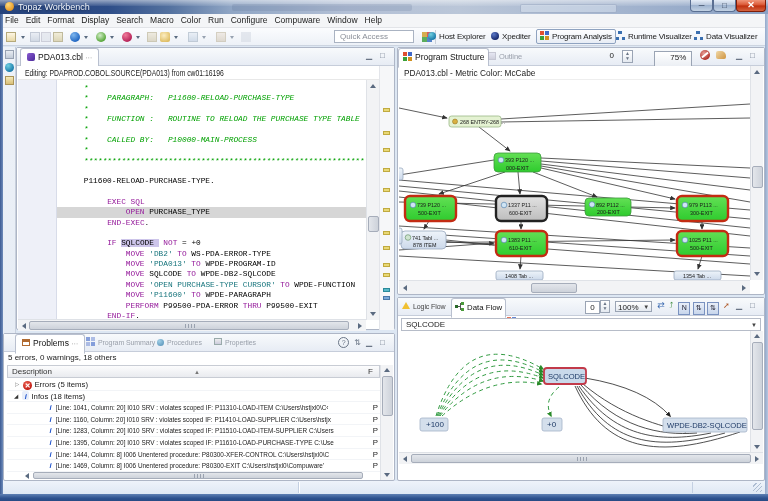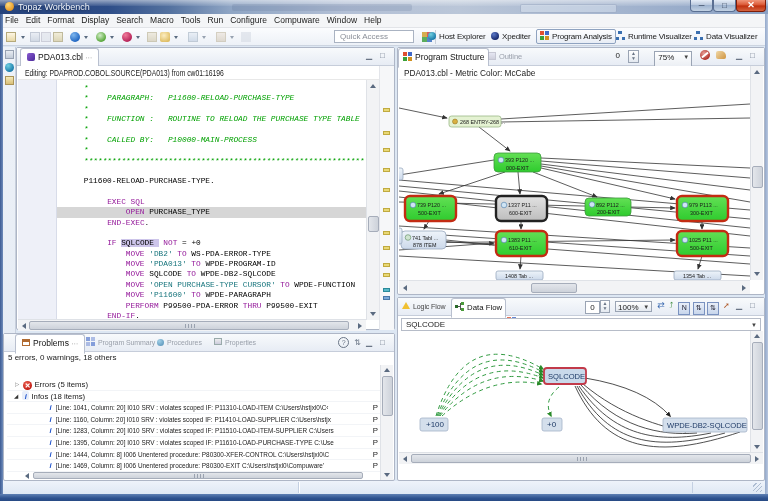--- a/index.html
+++ b/index.html
@@ -92,21 +92,21 @@
     </div>
   <div class="winbtn" style="left:713px;width:23px;">
       <span>□</span>
     </div>
   <div class="winbtn" id="btnclose" style="left:736px;width:30px;">
       <span>✕</span>
     </div>
 </div>
 <div id="inner"></div>
 <div id="menubar">
-    <div class="wrap" style="left:2px;"><span>File</span><span>Edit</span><span>Format</span><span>Display</span><span>Search</span><span>Macro</span><span>Tools</span><span>Run</span><span>Configure</span><span>Compuware</span><span>Window</span><span>Help</span></div>
+    <div class="wrap" style="left:2px;"><span>File</span><span>Edit</span><span>Format</span><span>Display</span><span>Search</span><span>Macro</span><span>Color</span><span>Run</span><span>Configure</span><span>Compuware</span><span>Window</span><span>Help</span></div>
   </div>
 <div id="toolbar">
   <div class="tbi" style="left:3px;background:linear-gradient(180deg,#fdf6e3,#e8d9a8);border:1px solid #b5a97a;box-sizing:border-box;"></div>
     <div class="dd" style="left:18px;"></div>
   <div class="tbi" style="left:27px;background:linear-gradient(180deg,#dfe5ee,#b9c4d4);border:1px solid #9aa5b8;box-sizing:border-box;opacity:.55;"></div>
   <div class="tbi" style="left:38px;background:#d8dde6;opacity:.5;border:1px solid #aab;box-sizing:border-box;"></div>
   <div class="tbi" style="left:50px;background:linear-gradient(180deg,#f0ead0,#d8cfa8);border:1px solid #b3ab85;box-sizing:border-box;opacity:.8;"></div>
   <div class="tbi" style="left:67px;background:radial-gradient(circle at 35% 30%,#7db6ef,#1d63c0 75%);border-radius:50%;"></div>
     <div class="dd" style="left:81px;"></div>
   <div class="tbi" style="left:93px;background:radial-gradient(circle at 40% 35%,#d2ecc8,#58a83a 70%,#2a7a1a);border-radius:50%;"></div>
@@ -196,20 +196,21 @@
 </div>
 <div class="pane" id="problems">
   <div class="tabrow">
     <div class="tab active" style="left:11px;"><span style="display:inline-block;width:8px;height:7px;border:1px solid #b06a30;border-top:3px solid #b06a30;vertical-align:0px;margin-right:3px;box-sizing:border-box;"></span>Problems <span style="color:#888;font-size:7px;">⋯</span></div>
     <div class="tab dim" style="left:76px;"><span class="gridic" style="opacity:.6;"><i style="left:0;top:0;background:#4068c8;"></i><i style="right:0;top:0;background:#8098d8;"></i><i style="left:0;bottom:0;background:#8098d8;"></i><i style="right:0;bottom:0;background:#4068c8;"></i></span>Program Summary</div>
     <div class="tab dim" style="left:147px;"><span class="pic" style="background:radial-gradient(circle at 35% 30%,#80c0e0,#2878a8 75%);opacity:.7;width:7px;height:7px;"></span>Procedures</div>
     <div class="tab dim" style="left:204px;"><span style="display:inline-block;width:8px;height:7px;border:1px solid #9aa;vertical-align:0;margin-right:3px;box-sizing:border-box;background:linear-gradient(180deg,#eee,#ccd);"></span>Properties</div>
     <div class="paneicons"><span style="display:inline-block;width:9px;height:9px;border:1px solid #6a7586;border-radius:50%;text-align:center;line-height:9px;font-size:7px;">?</span><span style="margin-left:5px;">⇅</span><span class="minmax">▁</span><span class="minmax">□</span></div>
   </div>
   <div id="psummary">5 errors, 0 warnings, 18 others</div>
+  <div id="phead">Description<span style="position:absolute;left:186px;top:1px;color:#777;font-size:6px;">▲</span><span style="position:absolute;right:6px;">F</span></div>
   <div class="prow" style="top:45px;"><span style="color:#777;margin:0 4px 0 8px;font-size:5.5px;vertical-align:1px;">▷</span><span style="display:inline-block;width:9px;height:9px;border-radius:50%;background:radial-gradient(circle at 40% 35%,#f06a5a,#c01810 70%);color:#fff;text-align:center;line-height:9px;font-size:7px;font-weight:bold;vertical-align:-1px;">✕</span> Errors (5 items)</div>
   <div class="prow" style="top:56.6px;"><span style="color:#333;margin:0 4px 0 7px;font-size:5.5px;vertical-align:1px;">◢</span><span class="iinfo" style="background:#e8eefa;border-radius:2px;">i</span> Infos (18 items)</div>
   <div class="prow" style="top:68.2px;"><span style="margin-left:40px;" class="iinfo">i</span><span class="rt"> [Line: 1041, Column: 20] I010 SRV : violates scoped IF: P11310-LOAD-ITEM C:\Users\hstjxl0\C‹</span><span class="pp">P</span></div>
   <div class="prow" style="top:79.8px;"><span style="margin-left:40px;" class="iinfo">i</span><span class="rt"> [Line: 1160, Column: 20] I010 SRV : violates scoped IF: P11410-LOAD-SUPPLIER C:\Users\hstjx</span><span class="pp">P</span></div>
   <div class="prow" style="top:91.4px;"><span style="margin-left:40px;" class="iinfo">i</span><span class="rt"> [Line: 1283, Column: 20] I010 SRV : violates scoped IF: P11510-LOAD-ITEM-SUPPLIER C:\Users</span><span class="pp">P</span></div>
   <div class="prow" style="top:103px;"><span style="margin-left:40px;" class="iinfo">i</span><span class="rt"> [Line: 1395, Column: 20] I010 SRV : violates scoped IF: P11610-LOAD-PURCHASE-TYPE C:\Use</span><span class="pp">P</span></div>
   <div class="prow" style="top:114.6px;"><span style="margin-left:40px;" class="iinfo">i</span><span class="rt"> [Line: 1444, Column: 8] I006 Unentered procedure: P80300-XFER-CONTROL C:\Users\hstjxl0\C</span><span class="pp">P</span></div>
   <div class="prow" style="top:126.2px;"><span style="margin-left:40px;" class="iinfo">i</span><span class="rt"> [Line: 1469, Column: 8] I006 Unentered procedure: P80300-EXIT C:\Users\hstjxl0\Compuware'</span><span class="pp">P</span></div>
   <div class="sbv" style="left:376px;top:31px;height:115px;">
     <div class="arr" style="left:3px;top:3px;border-left:3px solid transparent;border-right:3px solid transparent;border-bottom:4px solid #5a6a80;"></div>
@@ -222,21 +223,21 @@
         <span style="position:absolute;left:160px;top:1px;width:10px;height:4px;background:repeating-linear-gradient(90deg,#9aa2af 0 1px,transparent 1px 3px);"></span>
       </div>
   </div>
 </div>
 <div class="pane" id="structure">
   <div class="tabrow">
     <div class="tab active" style="left:0px;padding:0 4px;"><span class="gridic"><i style="left:0;top:0;background:#e05030;"></i><i style="right:0;top:0;background:#4068c8;"></i><i style="left:0;bottom:0;background:#38a038;"></i><i style="right:0;bottom:0;background:#d09020;"></i></span>Program Structure</div>
     <div class="tab dim" style="left:84px;font-size:7.5px;"><span style="display:inline-block;width:8px;height:8px;background:linear-gradient(180deg,#dde,#bbc);border:1px solid #aab;box-sizing:border-box;vertical-align:-1px;margin-right:3px;opacity:.6;"></span>Outline</div>
     <div class="paneicons" style="top:2px;">
       <span style="margin-right:8px;color:#222;">0</span><span style="display:inline-block;width:9px;height:11px;border:1px solid #9aa4b4;background:linear-gradient(180deg,#fff,#e4e9f0);font-size:5px;line-height:5px;text-align:center;vertical-align:-2px;">▲<br>▼</span>
-      <span style="display:inline-block;width:38px;height:21px;border:1px solid #9aa4b4;background:linear-gradient(180deg,#fff,#e4e9f0);color:#222;font-size:8px;line-height:11px;padding-left:3px;vertical-align:-2px;box-sizing:border-box;margin-left:13px;">75% <span style="float:right;margin-right:2px;font-size:6px;color:#444;">▼</span></span>
+      <span style="display:inline-block;width:38px;height:21px;border:1px solid #9aa4b4;background:linear-gradient(180deg,#fff,#e4e9f0);color:#222;font-size:8px;line-height:11px;padding-left:15px;vertical-align:-2px;box-sizing:border-box;margin-left:19px;">75% <span style="float:right;margin-right:2px;font-size:6px;color:#444;">▼</span></span>
       <span style="display:inline-block;width:10px;height:10px;border-radius:50%;background:radial-gradient(circle at 40% 35%,#e8a098,#b03028 70%);margin-left:5px;vertical-align:-2px;position:relative;"><span style="position:absolute;left:1px;top:4px;width:8px;height:2px;background:#fff;transform:rotate(-40deg);"></span></span>
       <span style="display:inline-block;width:10px;height:8px;background:linear-gradient(135deg,#f0d8a8,#cf9440);border-radius:2px 5px 2px 2px;margin-left:4px;vertical-align:-1px;"></span>
       <span class="minmax" style="margin-left:8px;">▁</span><span class="minmax">□</span>
     </div>
   </div>
   <div id="sthead">PDA013.cbl - Metric Color: McCabe</div>
   <svg class="abs" style="left:1px;top:32px;" width="351" height="200" viewBox="0 0 351 200">
     <defs>
       <marker id="ah" markerWidth="7" markerHeight="6" refX="6" refY="3" orient="auto">
           <path d="M0,0 L7,3 L0,6 z" fill="#333"></path>

